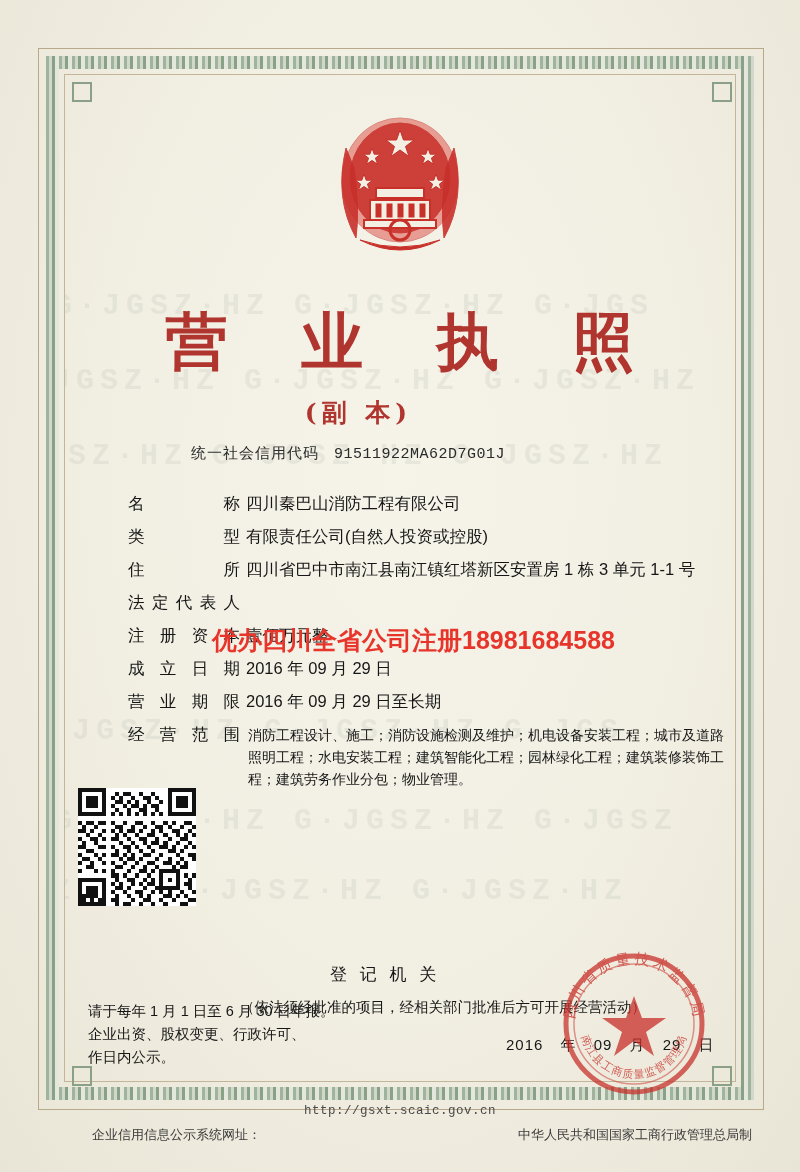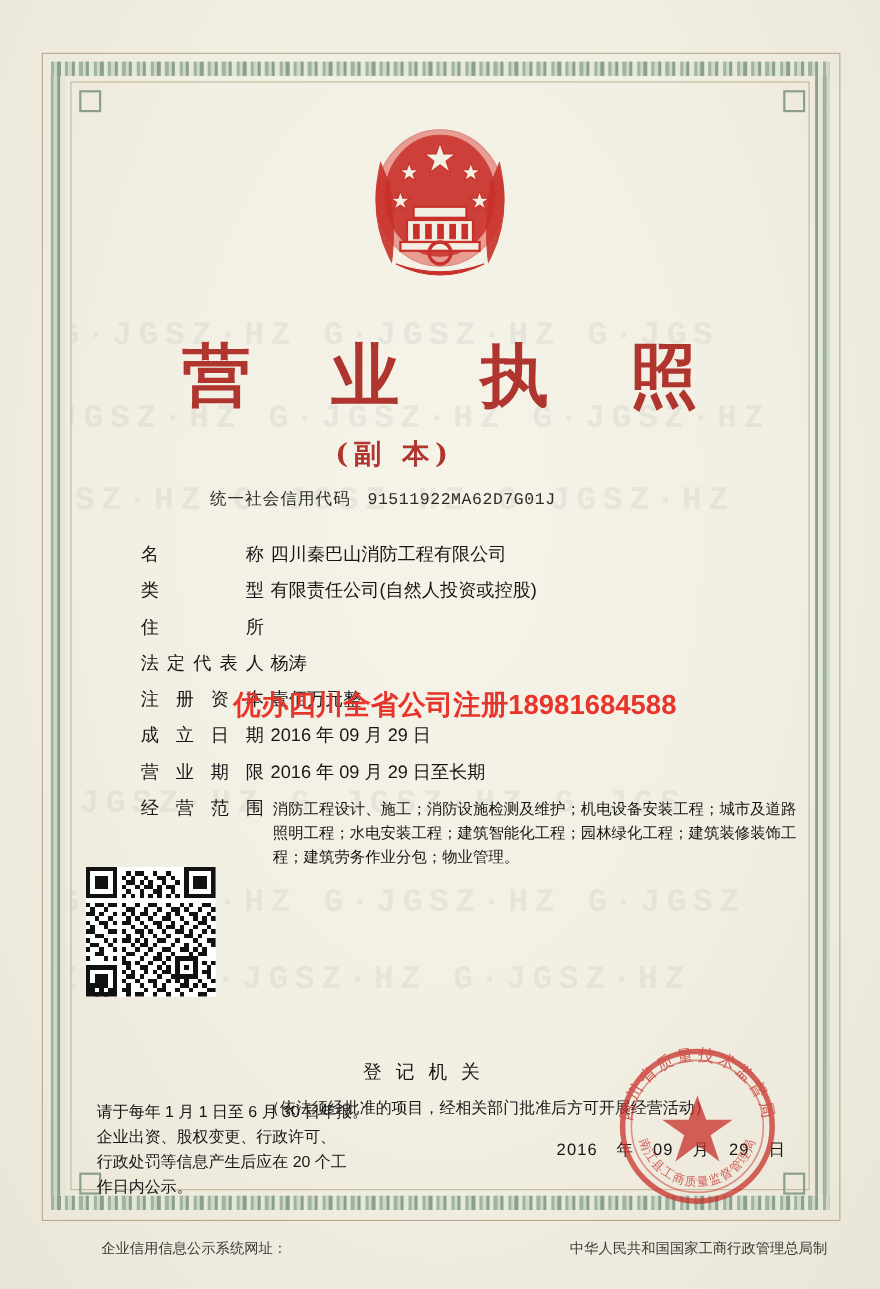--- a/index.html
+++ b/index.html
@@ -327,31 +327,31 @@
         <span>型</span>
       </div>
       <div class="value">有限责任公司(自然人投资或控股)</div>
     </div>
 
     <div class="row">
       <div class="label">
         <span>住</span>
         <span>所</span>
       </div>
+      <div class="value">四川省巴中市南江县南江镇红塔新区安置房 1 栋 3 单元 1-1 号</div>
     </div>
 
     <div class="row">
       <div class="label">
         <span>法</span>
         <span>定</span>
         <span>代</span>
         <span>表</span>
         <span>人</span>
       </div>
-      <div class="value">杨涛</div>
     </div>
 
     <div class="row">
       <div class="label">
         <span>注</span>
         <span>册</span>
         <span>资</span>
         <span>本</span>
       </div>
       <div class="value">壹佰万元整</div>
@@ -450,21 +450,20 @@
     <span>09</span>
     <span>月</span>
     <span>29</span>
     <span>日</span>
   </div>
 
   <div class="note-main">（依法须经批准的项目，经相关部门批准后方可开展经营活动）</div>
   <div class="notes-left">
     <div>请于每年 1 月 1 日至 6 月 30 日年报。</div>
     <div>企业出资、股权变更、行政许可、</div>
-    <div>行政处罚等信息产生后应在 20 个工</div>
     <div>作日内公示。</div>
   </div>
 
   <div class="stamp">
     <svg width="172" height="172" viewBox="0 0 172 172">
       <defs>
         <path id="topArc" d="M 26,86 A 60,60 0 0 1 146,86"></path>
         <path id="botArc" d="M 32,86 A 54,54 0 0 0 140,86"></path>
       </defs>
       <circle cx="86" cy="86" r="68" fill="none" stroke="#c8302a" stroke-width="5" opacity="0.9"></circle>
@@ -472,16 +471,17 @@
       <polygon points="86,58 94,80 118,80 98,94 106,118 86,103 66,118 74,94 54,80 78,80" fill="#c8302a" opacity="0.92"></polygon>
       <text font-family="DejaVu Serif, serif" font-size="15" fill="#c8302a" letter-spacing="3" opacity="0.95">
         <textPath href="#topArc" startOffset="50%" text-anchor="middle">四川省质量技术监督局</textPath>
       </text>
       <text font-family="DejaVu Serif, serif" font-size="11" fill="#c8302a" letter-spacing="1" opacity="0.95">
         <textPath href="#botArc" startOffset="50%" text-anchor="middle">南江县工商质量监督管理局</textPath>
       </text>
     </svg>
   </div>
 
+  <div class="url-line">http://gsxt.scaic.gov.cn</div>
   <div class="footer-left">企业信用信息公示系统网址：</div>
   <div class="footer-right">中华人民共和国国家工商行政管理总局制</div>
 
 </div>
 
 </body></html>

